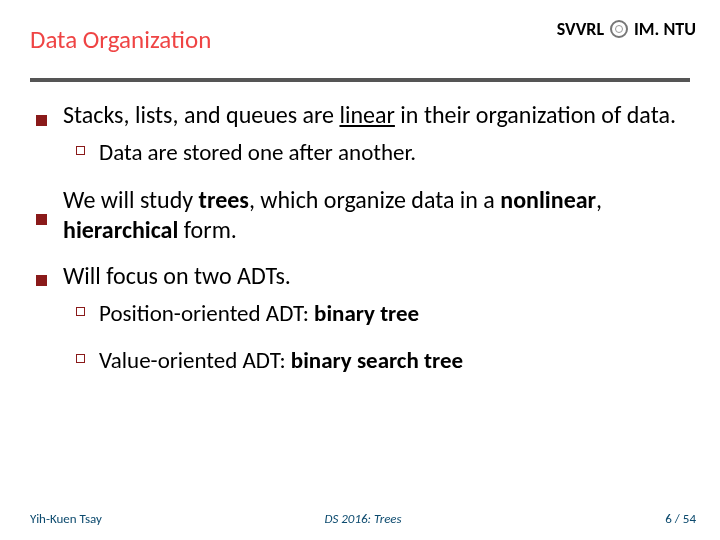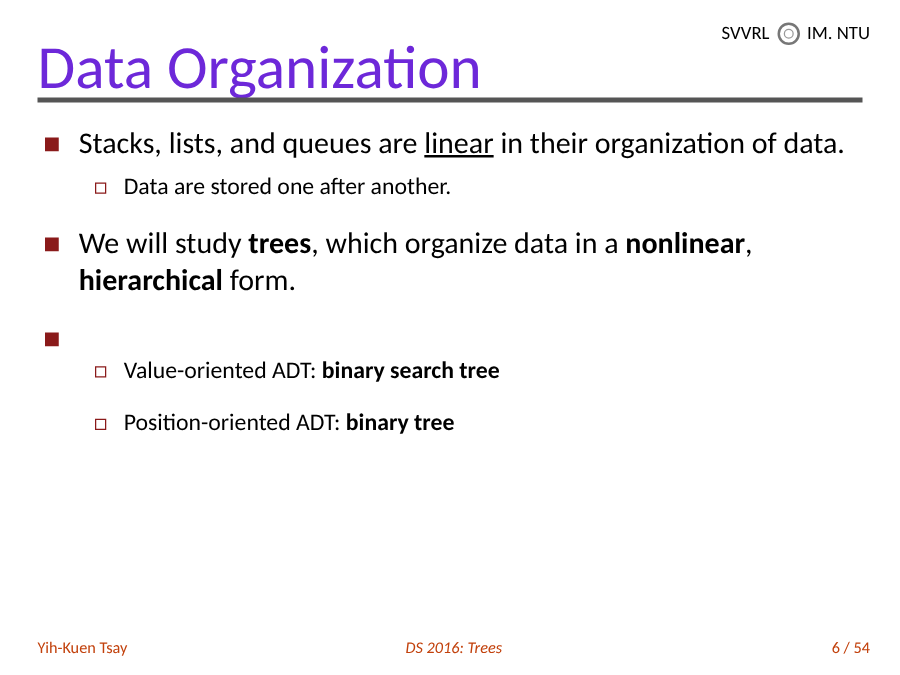--- a/index.html
+++ b/index.html
@@ -15,65 +15,66 @@
   .slide {
     position: relative;
     width: 720px;
     height: 540px;
     box-sizing: border-box;
   }
   .header-right {
     position: absolute;
     top: 18px;
     right: 24px;
-    font-size: 15px;
+    font-size: 18px;
     display: flex;
     align-items: center;
     gap: 6px;
+    font-weight: bold;
   }
   .seal {
     width: 18px;
     height: 18px;
     border: 2px solid #777;
     border-radius: 50%;
     box-sizing: border-box;
     position: relative;
   }
   .seal::after {
     content: "";
     position: absolute;
     inset: 3px;
     border: 1px solid #999;
     border-radius: 50%;
   }
   .title {
     position: absolute;
     top: 24px;
     left: 30px;
-    font-size: 49px;
-    color: #6d28d9;
+    font-size: 25px;
+    color: #ef4444;
     font-weight: 400;
   }
   .title-rule {
     position: absolute;
     top: 78px;
     left: 30px;
     width: 660px;
     height: 4px;
     background: #555;
   }
   .body {
     position: absolute;
     top: 100px;
     left: 36px;
     right: 36px;
   }
   .l1 {
     display: flex;
-    align-items: flex-start;
+    align-items: center;
     margin-bottom: 6px;
   }
   .l1 .bullet {
     width: 11px;
     height: 11px;
     background: #8a1a1a;
     margin-top: 10px;
     margin-right: 16px;
     flex: 0 0 auto;
   }
@@ -91,33 +92,33 @@
   .l2 .bullet {
     width: 9px;
     height: 9px;
     border: 1.5px solid #8a1a1a;
     box-sizing: border-box;
     margin-top: 8px;
     margin-right: 14px;
     flex: 0 0 auto;
   }
   .l2 .text {
-    font-size: 19px;
+    font-size: 23px;
     line-height: 1.25;
   }
   .block-gap { margin-top: 16px; }
   .footer {
     position: absolute;
     bottom: 14px;
     left: 30px;
     right: 24px;
     display: flex;
     justify-content: space-between;
     font-size: 13px;
-    color: #c2410c;
+    color: #0c4a6e;
   }
   .footer .center {
     position: absolute;
     left: 50%;
     transform: translateX(-50%);
     font-style: italic;
   }
   .u { text-decoration: underline; }
 </style>
 </head>
@@ -142,28 +143,29 @@
       <div class="l2">
         <div class="bullet"></div>
         <div class="text"><span>Data are stored one after another.</span></div>
       </div>
       <div class="l1 block-gap">
         <div class="bullet"></div>
         <div class="text"><span>We will study </span><span style="font-weight: bold;">trees</span><span>, which organize data in a </span><span style="font-weight: bold;">nonlinear</span><span>, </span><span style="font-weight: bold;">hierarchical</span><span> form.</span></div>
       </div>
       <div class="l1 block-gap">
         <div class="bullet"></div>
+        <div class="text"><span>Will focus on two ADTs.</span></div>
+      </div>
+      <div class="l2">
+        <div class="bullet"></div>
+        <div class="text"><span>Position-oriented ADT: </span><span style="font-weight: bold;">binary tree</span></div>
       </div>
       <div class="l2">
         <div class="bullet"></div>
         <div class="text"><span>Value-oriented ADT: </span><span style="font-weight: bold;">binary search tree</span></div>
-      </div>
-      <div class="l2">
-        <div class="bullet"></div>
-        <div class="text"><span>Position-oriented ADT: </span><span style="font-weight: bold;">binary tree</span></div>
       </div>
     </div>
 
   <div class="footer">
     <span>Yih-Kuen Tsay</span>
     <span class="center">DS 2016: Trees</span>
     <span>6 / 54</span>
   </div>
 
 </div>

